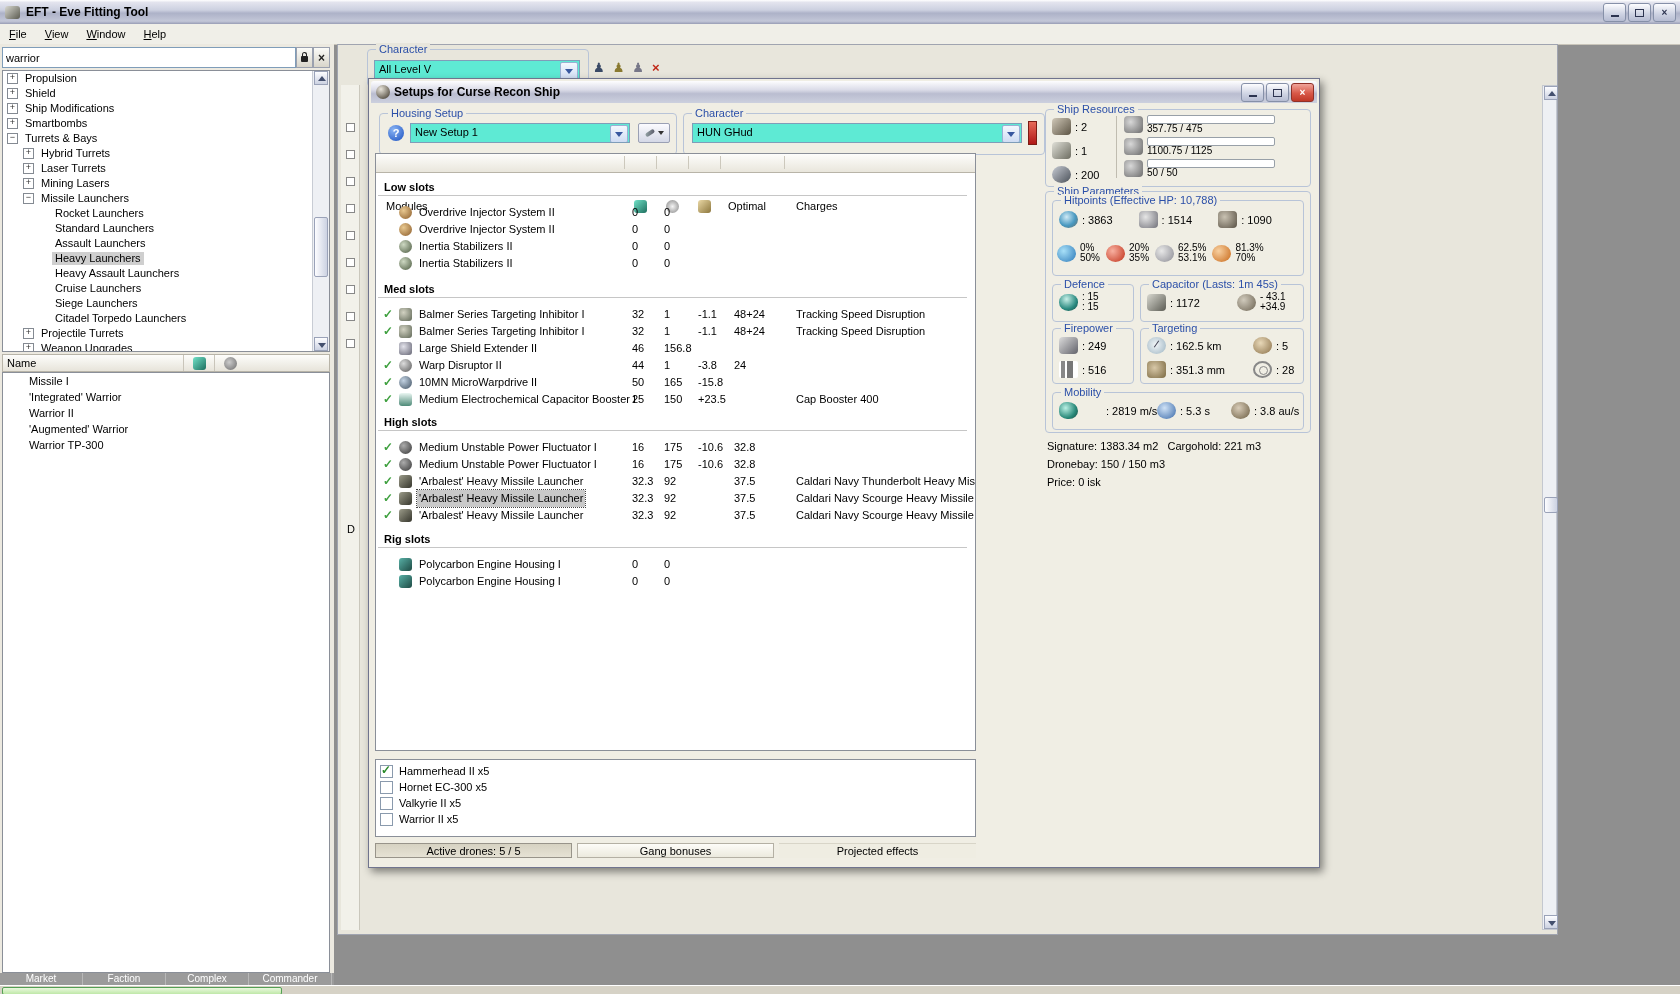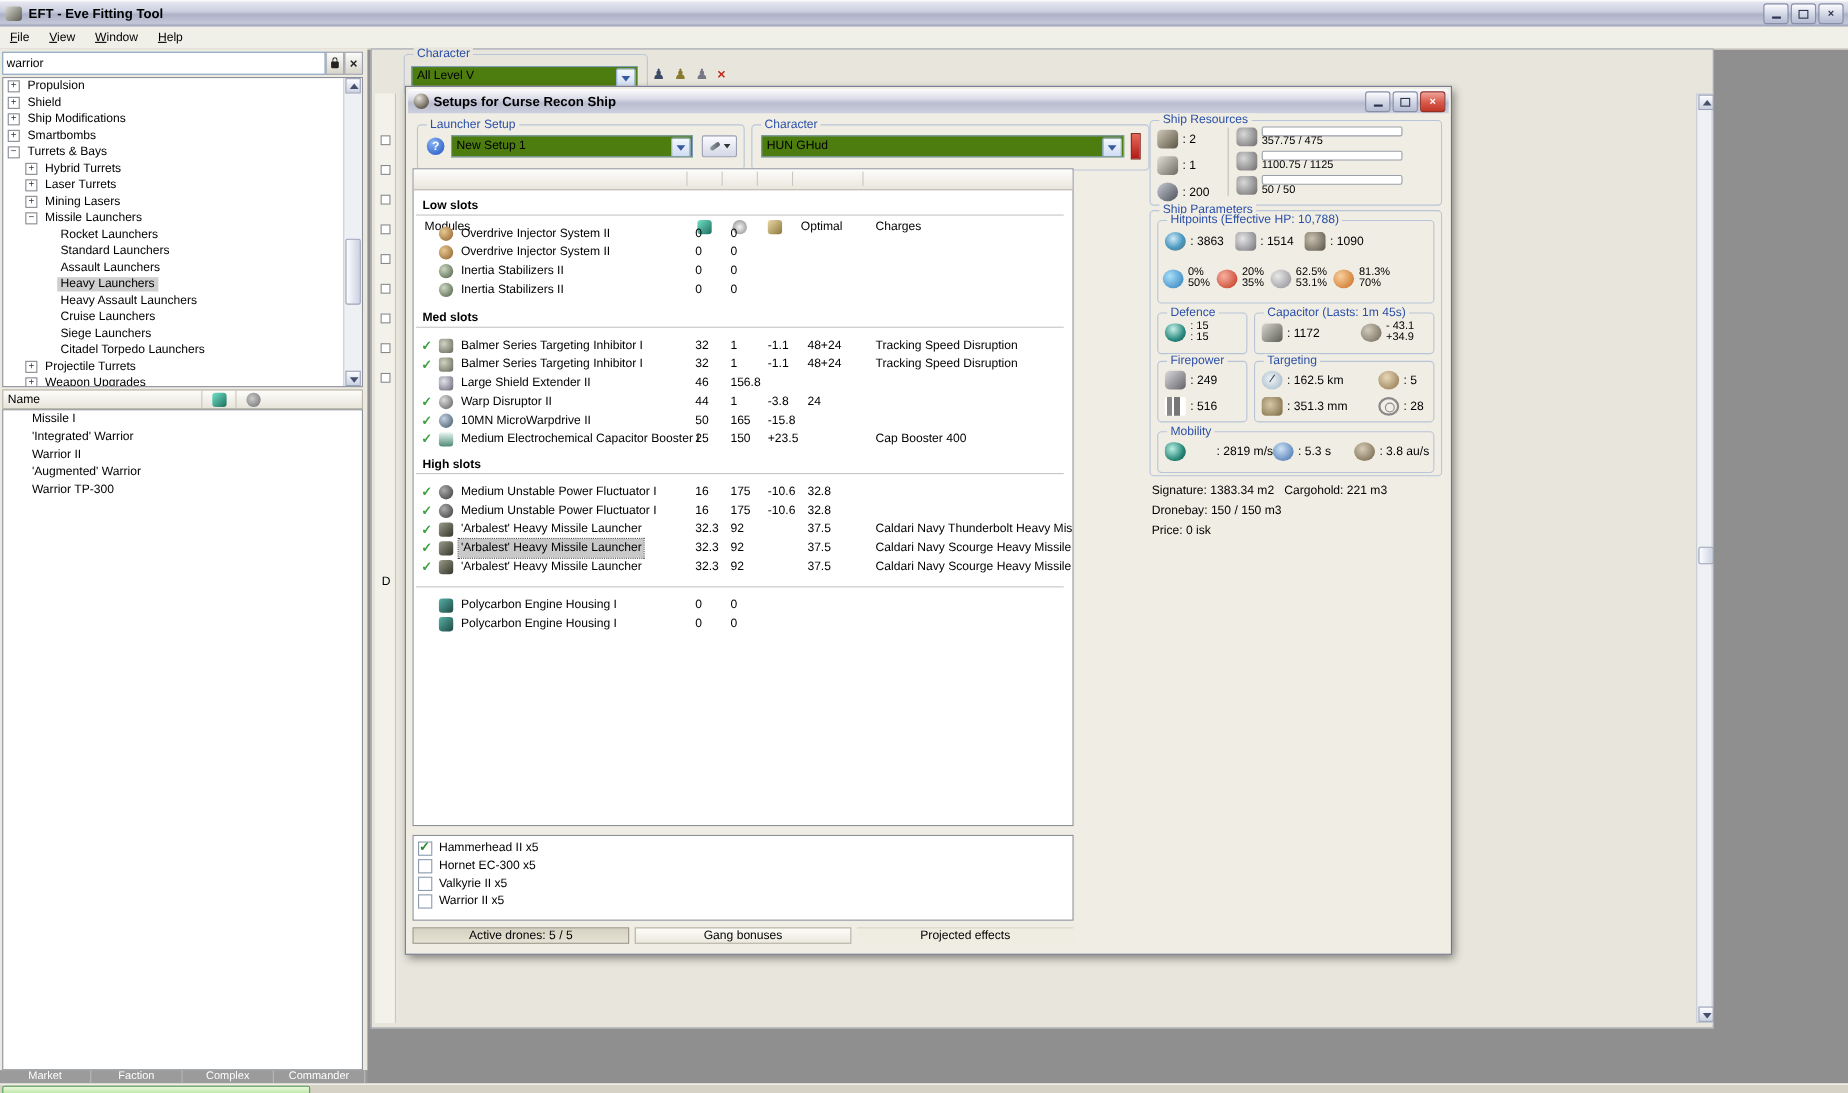--- a/index.html
+++ b/index.html
@@ -68,21 +68,21 @@
   .tabcell{width:83px;text-align:center;color:#fff;font-size:10px;line-height:12px;border-right:1px solid #b8b8b8;box-sizing:border-box;}
   .statusbar{left:0;top:985px;width:1680px;height:9px;background:#d6d2c6;border-top:1px solid #fff;}
   .statusprog{position:absolute;left:2px;top:1px;width:278px;height:6px;border:1px solid #55a055;border-radius:2px;
     background:linear-gradient(180deg,#eaf8de,#bfe8a8);}
 
   
   .bgwin{left:337px;top:44px;width:1221px;height:891px;background:#e8e6dc;border:1px solid #a0a4b0;box-sizing:border-box;}
   .grp{border:1px solid #b8c4d8;border-radius:4px;position:absolute;box-sizing:border-box;}
   .glabel{position:absolute;top:-7px;left:8px;padding:0 3px;color:#2b4fa8;background:#f0eee4;line-height:12px;}
   .bgwin .glabel{background:#e8e6dc;}
-  .combo{position:relative;background:#4d7c0f;border:1px solid #7f9db9;height:20px;box-sizing:border-box;
+  .combo{position:relative;background:#5eead4;border:1px solid #7f9db9;height:20px;box-sizing:border-box;
     padding:2px 20px 0 4px;white-space:nowrap;overflow:hidden;}
   .combo .arrow{position:absolute;right:1px;top:1px;width:16px;height:16px;border:1px solid #9ab0d4;border-radius:2px;
     background:linear-gradient(180deg,#f4f8fe,#cfdcf3);}
   .combo .arrow::after{content:"";position:absolute;left:4px;top:6px;border-left:4px solid transparent;
     border-right:4px solid transparent;border-top:5px solid #3858a0;}
   .bg-strip{position:absolute;left:3px;top:40px;width:18px;height:845px;background:#f2f1ea;border-right:1px solid #cac7bc;}
   .fragbox{position:absolute;left:5px;width:9px;height:9px;border:1px solid #888;background:#fff;box-sizing:border-box;}
   .bg-scroll{position:absolute;left:1204px;top:40px;width:15px;height:845px;background:#eef0f4;border:1px solid #c4c8d0;box-sizing:border-box;}
   .bgicons{position:absolute;display:flex;gap:8px;align-items:center;}
   .pawn{font-size:13px;line-height:14px;}
@@ -379,21 +379,21 @@
             <div class="mn"></div>
           </div>
         <div class="wbtn">
             <div class="sq"></div>
           </div>
         <div class="wbtn red">×</div>
       </div>
     </div>
 
     <div class="grp" style="left:10px;top:34px;width:298px;height:42px;">
-      <div class="glabel">Launcher Setup</div>
+      <div class="glabel">Housing Setup</div>
       <div class="helpbtn" style="position:absolute;left:8px;top:11px;">?</div>
       <div class="combo" style="position:absolute;left:30px;top:9px;width:220px;">
         <span>New Setup 1</span>
         <div class="arrow"></div>
       </div>
       <div class="toolbtn" style="position:absolute;left:258px;top:9px;">
         <div class="wrench"></div>
         <div class="caret"></div>
       </div>
     </div>
@@ -573,20 +573,21 @@
               <span class="ic ic-missile-launcher"></span>
               <span class="mname">'Arbalest' Heavy Missile Launcher</span>
               <span class="mc c-cpu">32.3</span>
               <span class="mc c-pg">92</span>
               <span class="mc c-cap"></span>
               <span class="mc c-opt">37.5</span>
               <span class="mc c-charge">Caldari Navy Scourge Heavy Missile</span>
             </div>
           </div>
           <div class="msection" style="margin-bottom: 11px;">
+            <div class="msection-title">Rig slots</div>
             <div class="msection-rule"></div>
             <div class="mrow">
               <span class="ic ic-rig"></span>
               <span class="mname">Polycarbon Engine Housing I</span>
               <span class="mc c-cpu">0</span>
               <span class="mc c-pg">0</span>
               <span class="mc c-cap"></span>
               <span class="mc c-opt"></span>
               <span class="mc c-charge"></span>
             </div>
@@ -668,21 +669,21 @@
             </span>
           </div>
         </div>
     </div>
 
     <div class="grp" style="left:676px;top:112px;width:266px;height:242px;">
       <div class="glabel">Ship Parameters</div>
 
       <div class="grp" style="left:6px;top:8px;width:252px;height:76px;">
         <div class="glabel">Hitpoints (Effective HP: 10,788)</div>
-        <div style="position:absolute;left:6px;top:10px;display:flex;gap:10px;">
+        <div style="position:absolute;left:6px;top:10px;display:flex;gap:26px;">
           <div class="pair">
               <span class="bic bic-shield"></span>
             <span>: 3863</span>
             </div>
           <div class="pair">
               <span class="bic bic-armor"></span>
             <span>: 1514</span>
             </div>
           <div class="pair">
               <span class="bic bic-structure"></span>

